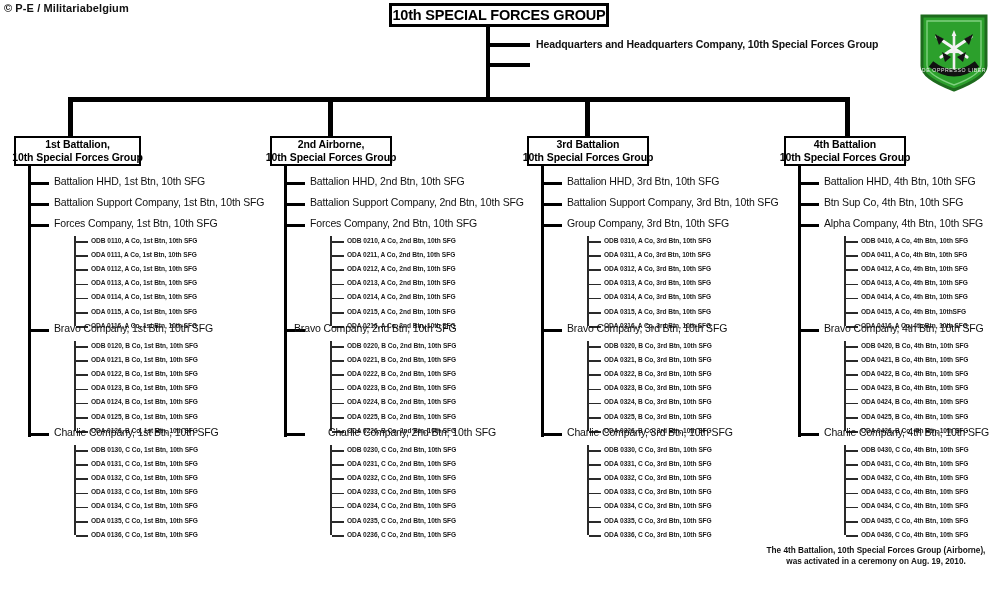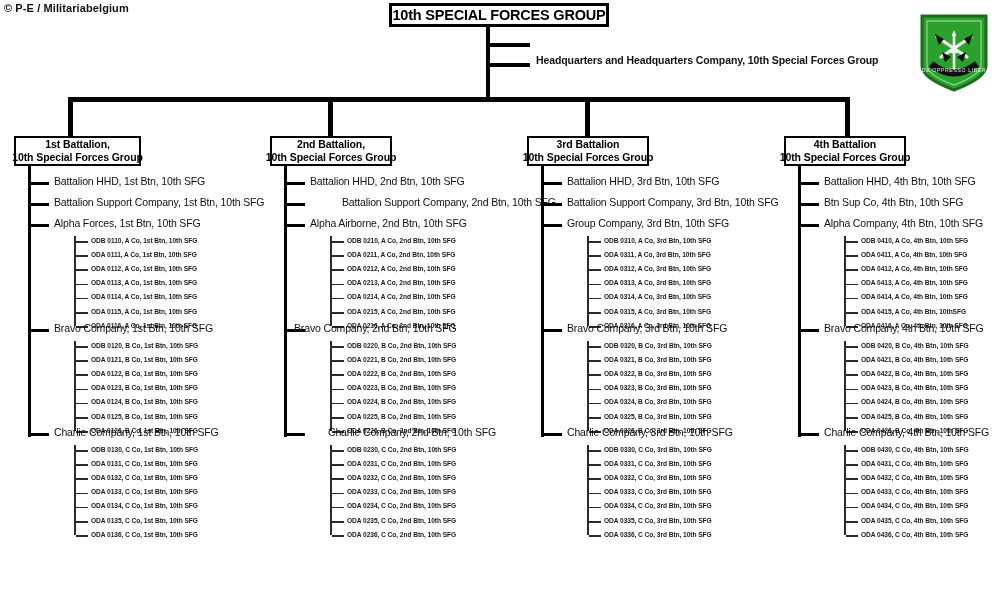--- a/index.html
+++ b/index.html
@@ -109,41 +109,41 @@
   </div>
 
   <div class="group-box">
     <span>10th SPECIAL FORCES GROUP</span>
   </div>
 
   <div class="vline" style="left:486px;top:27px;width:4px;height:73px;"></div>
 
   <div class="hline" style="left:490px;top:43px;width:40px;height:4px;"></div>
   <div class="hline" style="left:490px;top:63px;width:40px;height:4px;"></div>
-  <div class="staff-label" style="left:536px;top:38px;margin-top:16px;">Headquarters and Headquarters Company, 10th Special Forces Group</div>
+  <div class="staff-label" style="left:536px;top:38px;">Headquarters and Headquarters Company, 10th Special Forces Group</div>
 
   <div class="hline" style="left:68px;top:97px;width:782px;height:5px;"></div>
   <div class="vline" style="left:68px;top:97px;width:5px;height:40px;"></div>
   <div class="vline" style="left:328px;top:97px;width:5px;height:40px;"></div>
   <div class="vline" style="left:585px;top:97px;width:5px;height:40px;"></div>
   <div class="vline" style="left:845px;top:97px;width:5px;height:40px;"></div>
 
   <div id="bn-layer">
       <div class="bn-col">
         <div class="bn-box" style="left: 14px; top: 136px; width: 127px; height: 30px;">
           <div>1st Battalion,</div>
           <div>10th Special Forces Group</div>
         </div>
         <div class="bn-spine" style="left: 28px; top: 166px; height: 271px;"></div>
         <div class="unit-tick" style="left: 31px; top: 182px; width: 18px;"></div>
         <div class="unit-label" style="left: 54px; top: 175px;">Battalion HHD, 1st Btn, 10th SFG</div>
         <div class="unit-tick" style="left: 31px; top: 203px; width: 18px;"></div>
         <div class="unit-label" style="left: 54px; top: 196px;">Battalion  Support Company, 1st Btn, 10th SFG</div>
         <div class="unit-tick" style="left: 31px; top: 224px; width: 18px;"></div>
-        <div class="unit-label" style="left: 54px; top: 217px;">Alpha Forces, 1st Btn, 10th SFG</div>
+        <div class="unit-label" style="left: 54px; top: 217px;">Forces Company, 1st Btn, 10th SFG</div>
         <div class="oda-spine" style="left: 74px; top: 236px; height: 90.2px;"></div>
         <div class="oda-tick" style="left: 76px; top: 241px; width: 12px;"></div>
         <div class="oda-label" style="left: 91px; top: 236.5px;">ODB 0110, A Co, 1st Btn,  10th SFG</div>
         <div class="oda-tick" style="left: 76px; top: 255.2px; width: 12px;"></div>
         <div class="oda-label" style="left: 91px; top: 250.7px;">ODA 0111, A Co, 1st Btn,  10th SFG</div>
         <div class="oda-tick" style="left: 76px; top: 269.4px; width: 12px;"></div>
         <div class="oda-label" style="left: 91px; top: 264.9px;">ODA 0112, A Co, 1st Btn,  10th SFG</div>
         <div class="oda-tick" style="left: 76px; top: 283.6px; width: 12px;"></div>
         <div class="oda-label" style="left: 91px; top: 279.1px;">ODA 0113, A Co, 1st Btn,  10th SFG</div>
         <div class="oda-tick" style="left: 76px; top: 297.8px; width: 12px;"></div>
@@ -182,30 +182,30 @@
         <div class="oda-label" style="left: 91px; top: 488.1px;">ODA 0133, C Co, 1st Btn,  10th SFG</div>
         <div class="oda-tick" style="left: 76px; top: 506.8px; width: 12px;"></div>
         <div class="oda-label" style="left: 91px; top: 502.3px;">ODA 0134, C Co, 1st Btn,  10th SFG</div>
         <div class="oda-tick" style="left: 76px; top: 521px; width: 12px;"></div>
         <div class="oda-label" style="left: 91px; top: 516.5px;">ODA 0135, C Co, 1st Btn,  10th SFG</div>
         <div class="oda-tick" style="left: 76px; top: 535.2px; width: 12px;"></div>
         <div class="oda-label" style="left: 91px; top: 530.7px;">ODA 0136, C Co, 1st Btn,  10th SFG</div>
       </div>
       <div class="bn-col">
         <div class="bn-box" style="left: 270px; top: 136px; width: 122px; height: 30px;">
-          <div>2nd Battalion,</div>
+          <div>2nd Airborne,</div>
           <div>10th Special Forces Group</div>
         </div>
         <div class="bn-spine" style="left: 284px; top: 166px; height: 271px;"></div>
         <div class="unit-tick" style="left: 287px; top: 182px; width: 18px;"></div>
         <div class="unit-label" style="left: 310px; top: 175px;">Battalion HHD,  2nd Btn, 10th SFG</div>
         <div class="unit-tick" style="left: 287px; top: 203px; width: 18px;"></div>
-        <div class="unit-label" style="left: 310px; top: 196px; margin-left: 32px;">Battalion  Support Company, 2nd Btn, 10th SFG</div>
+        <div class="unit-label" style="left: 310px; top: 196px;">Battalion  Support Company, 2nd Btn, 10th SFG</div>
         <div class="unit-tick" style="left: 287px; top: 224px; width: 18px;"></div>
-        <div class="unit-label" style="left: 310px; top: 217px;">Alpha Airborne, 2nd Btn, 10th SFG</div>
+        <div class="unit-label" style="left: 310px; top: 217px;">Forces Company, 2nd Btn, 10th SFG</div>
         <div class="oda-spine" style="left: 330px; top: 236px; height: 90.2px;"></div>
         <div class="oda-tick" style="left: 332px; top: 241px; width: 12px;"></div>
         <div class="oda-label" style="left: 347px; top: 236.5px;">ODB 0210, A Co, 2nd Btn,  10th SFG</div>
         <div class="oda-tick" style="left: 332px; top: 255.2px; width: 12px;"></div>
         <div class="oda-label" style="left: 347px; top: 250.7px;">ODA 0211, A Co, 2nd Btn,  10th SFG</div>
         <div class="oda-tick" style="left: 332px; top: 269.4px; width: 12px;"></div>
         <div class="oda-label" style="left: 347px; top: 264.9px;">ODA 0212, A Co, 2nd Btn,  10th SFG</div>
         <div class="oda-tick" style="left: 332px; top: 283.6px; width: 12px;"></div>
         <div class="oda-label" style="left: 347px; top: 279.1px;">ODA 0213, A Co, 2nd Btn,  10th SFG</div>
         <div class="oda-tick" style="left: 332px; top: 297.8px; width: 12px;"></div>
@@ -368,13 +368,14 @@
         <div class="oda-label" style="left: 861px; top: 488.1px;">ODA 0433, C Co, 4th Btn,  10th SFG</div>
         <div class="oda-tick" style="left: 846px; top: 506.8px; width: 12px;"></div>
         <div class="oda-label" style="left: 861px; top: 502.3px;">ODA 0434, C Co, 4th Btn,  10th SFG</div>
         <div class="oda-tick" style="left: 846px; top: 521px; width: 12px;"></div>
         <div class="oda-label" style="left: 861px; top: 516.5px;">ODA 0435, C Co, 4th Btn,  10th SFG</div>
         <div class="oda-tick" style="left: 846px; top: 535.2px; width: 12px;"></div>
         <div class="oda-label" style="left: 861px; top: 530.7px;">ODA 0436, C Co, 4th Btn,  10th SFG</div>
       </div>
     </div>
 
+  <div class="footnote">The 4th Battalion, 10th Special Forces Group (Airborne), was activated in a ceremony on Aug. 19, 2010.</div>
 </div>
 
 </body></html>

